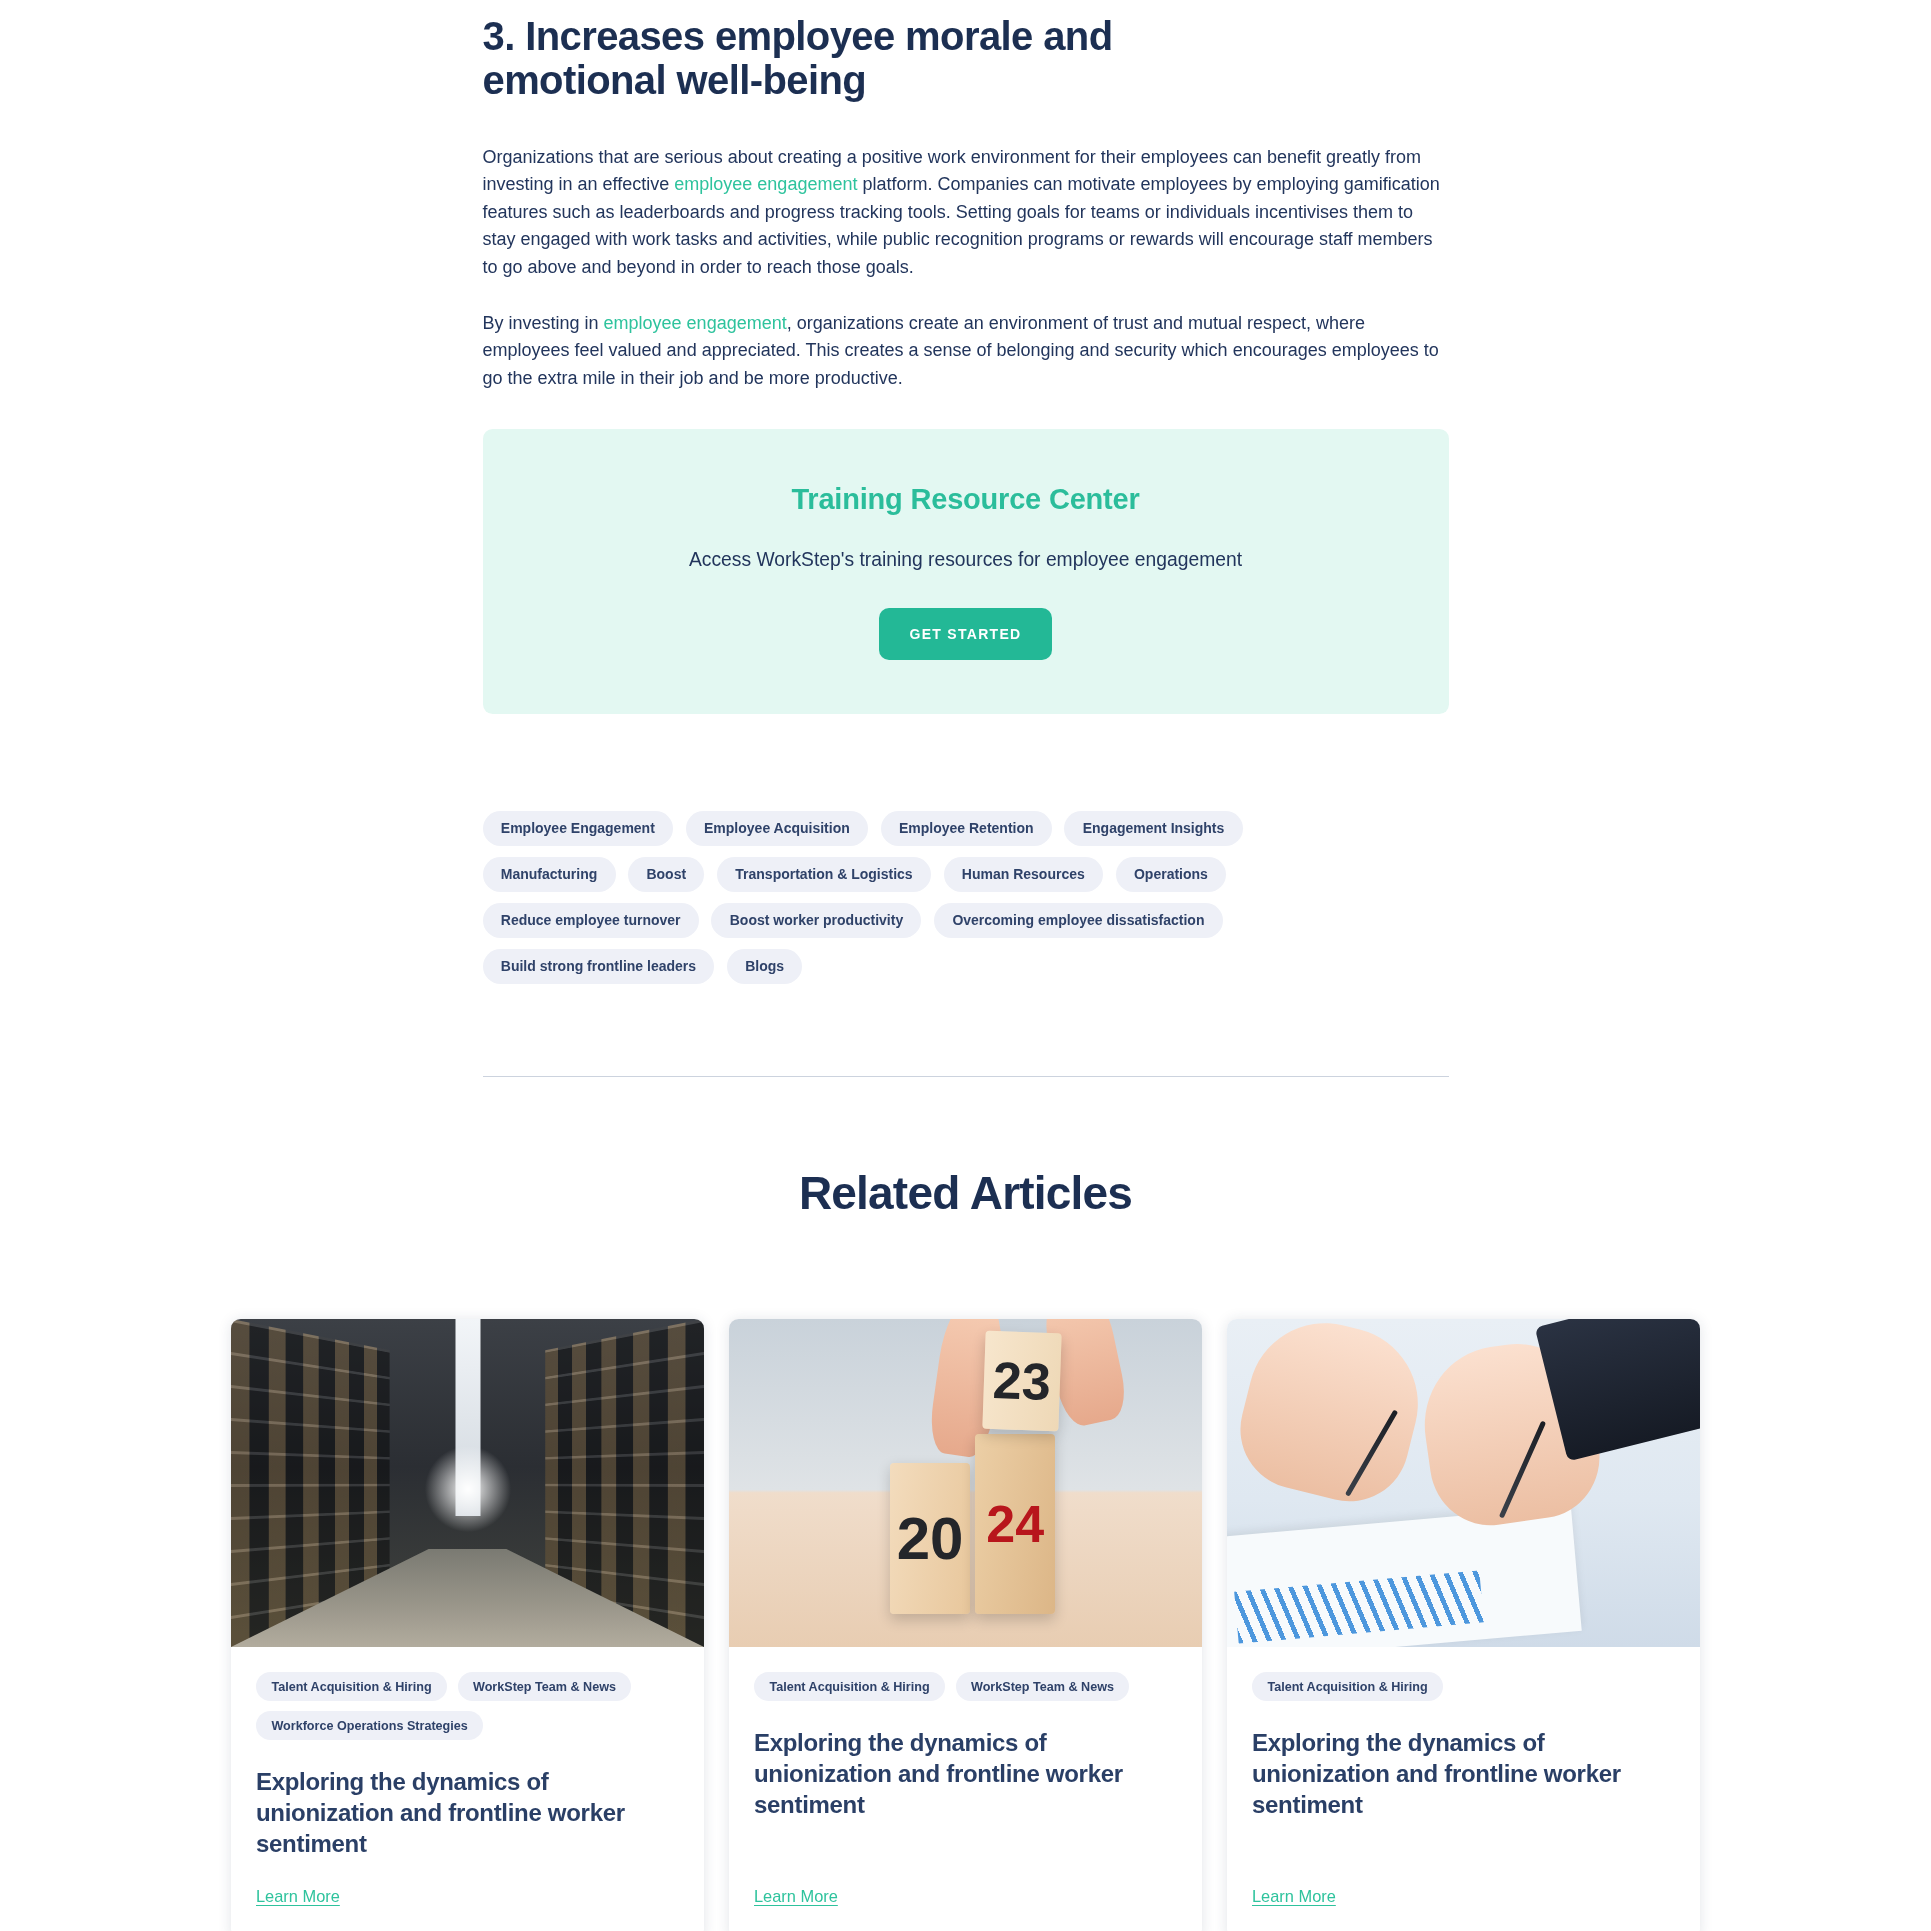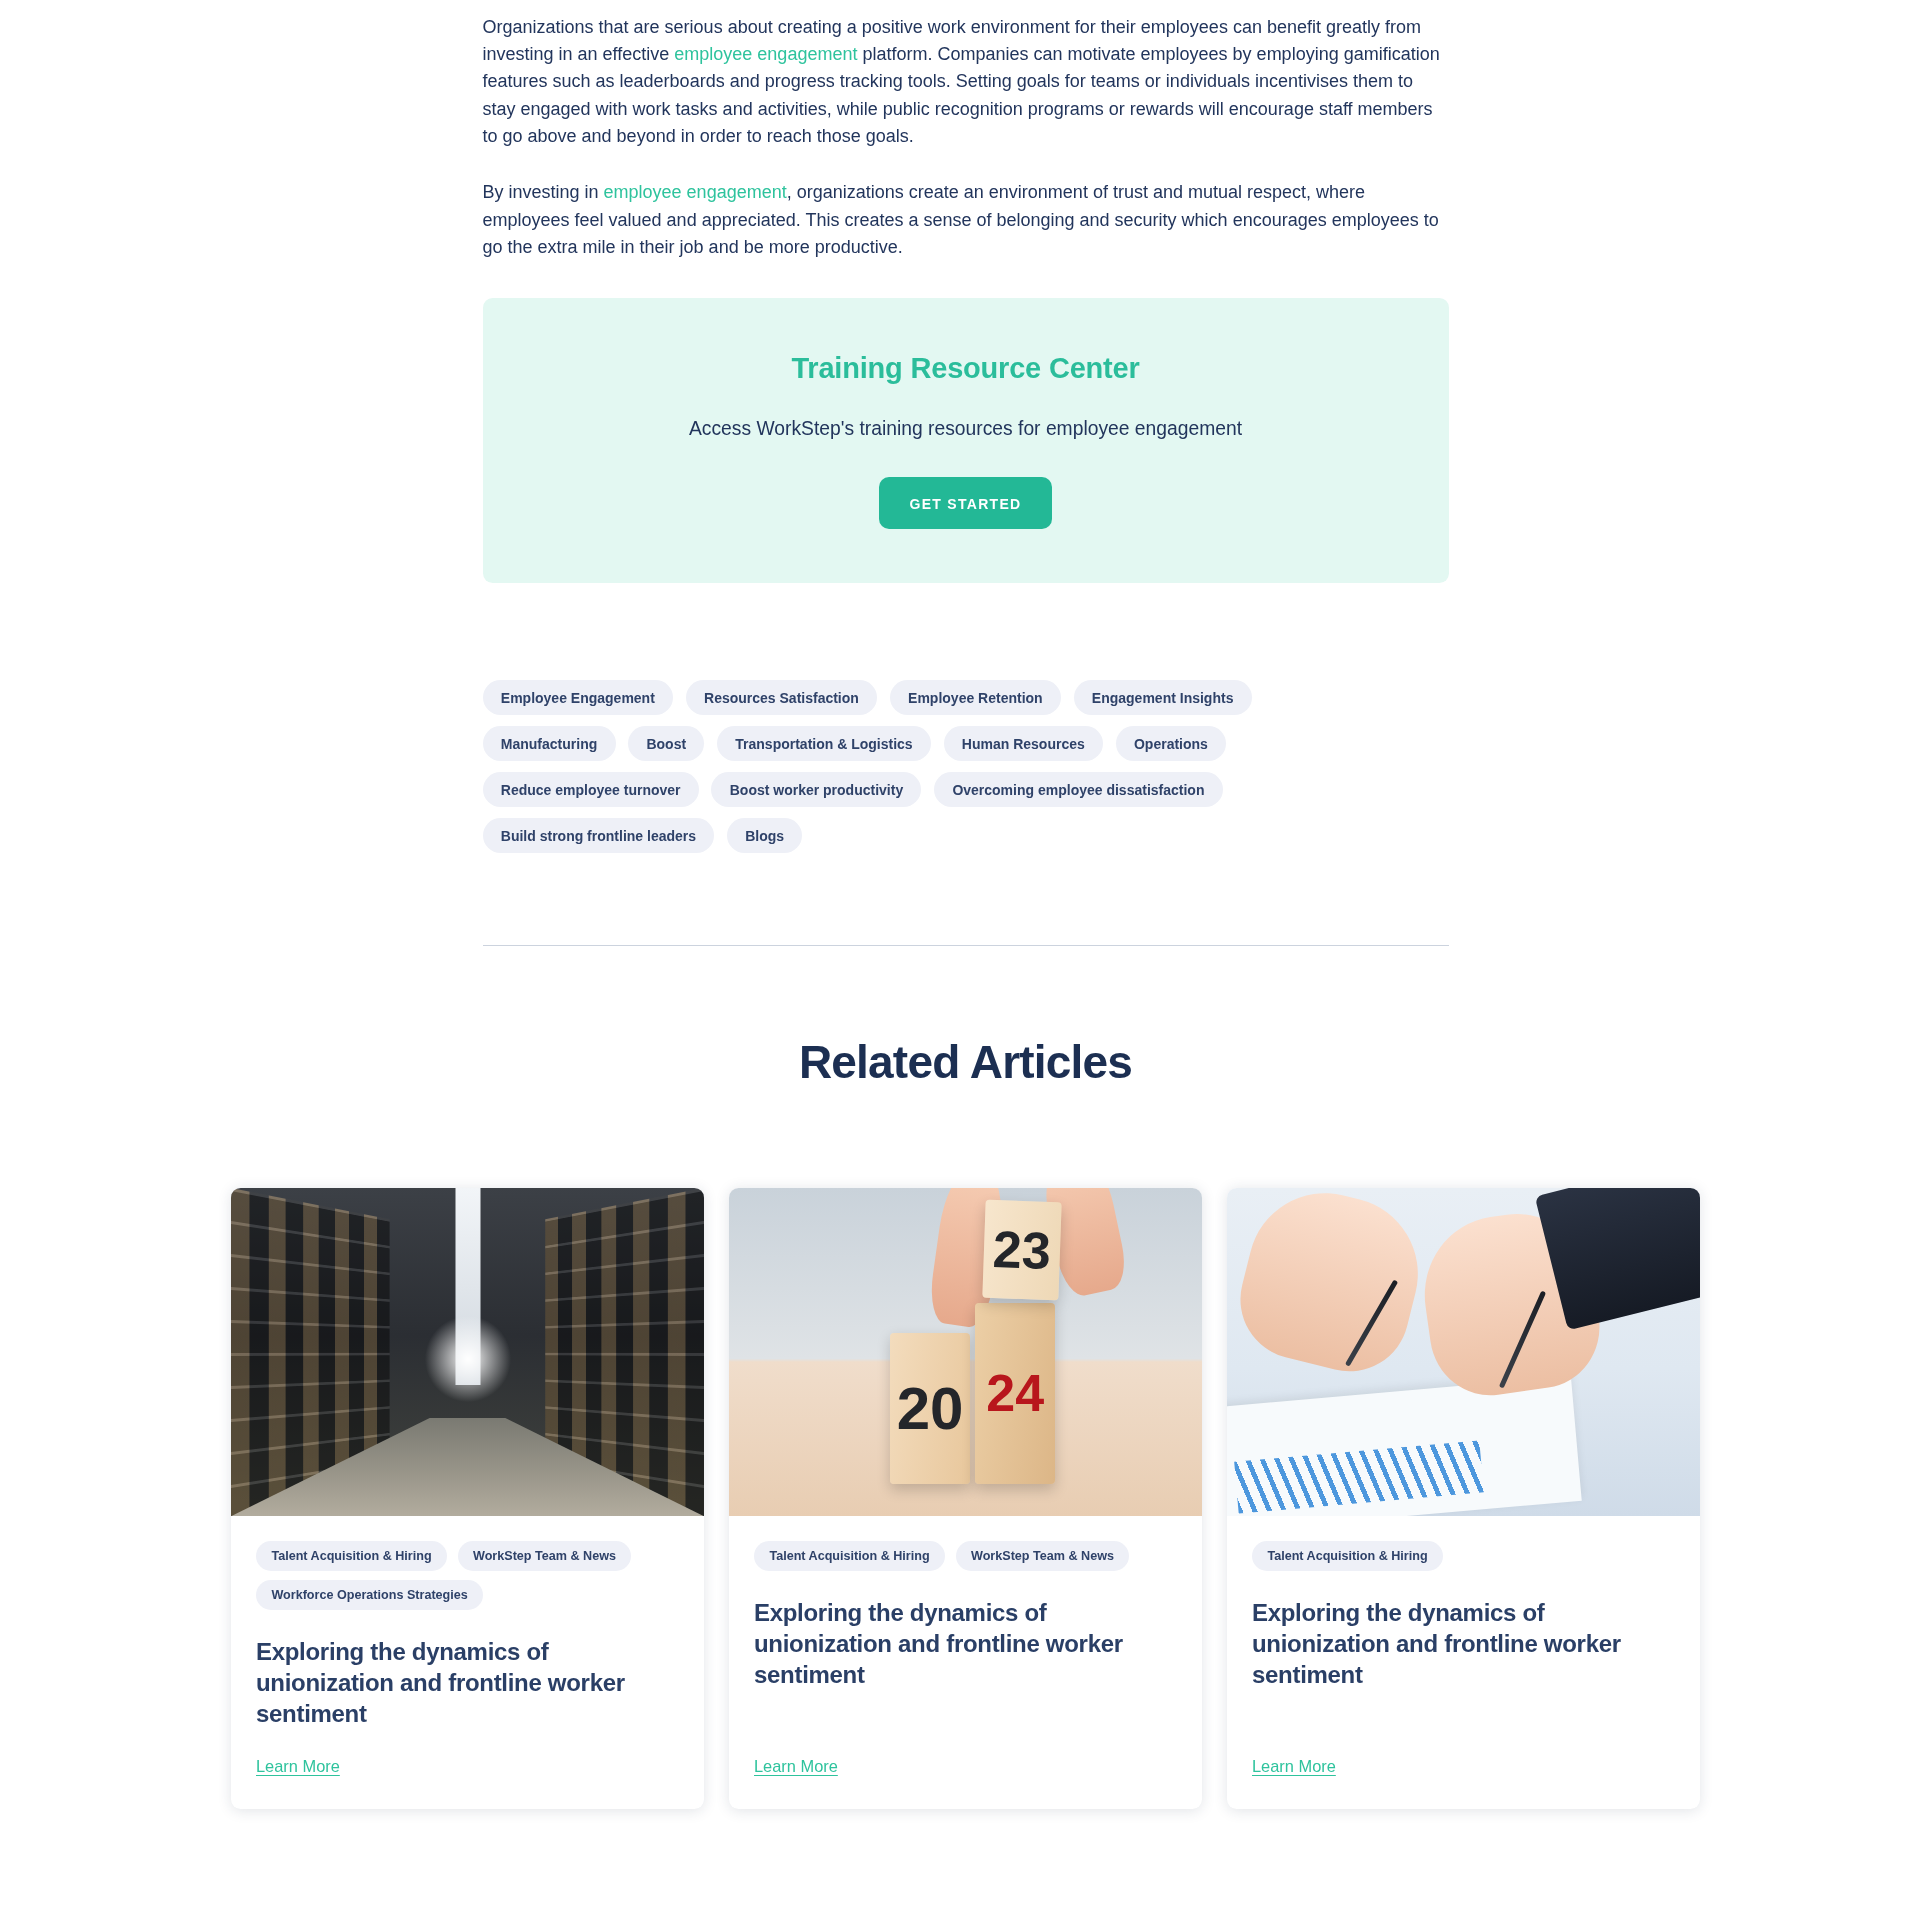--- a/index.html
+++ b/index.html
@@ -250,34 +250,35 @@
   .img-signing .penA { left:30%; top:26%; height:30%; transform:rotate(30deg); }
   .img-signing .penB { left:62%; top:30%; height:32%; transform:rotate(24deg); }
 </style>
 </head>
 <body>
 
 <div class="page">
 
   <div class="article-col">
 
+    <h2 class="section-title">3. Increases employee morale and emotional well-being</h2>
 
     <p class="body-text"><span>Organizations that are serious about creating a positive work environment for their employees can benefit greatly from investing in an effective </span><a class="inline-link" href="#">employee engagement</a><span> platform. Companies can motivate employees by employing gamification features such as leaderboards and progress tracking tools. Setting goals for teams or individuals incentivises them to stay engaged with work tasks and activities, while public recognition programs or rewards will encourage staff members to go above and beyond in order to reach those goals.</span></p>
 
     <p class="body-text"><span>By investing in </span><a class="inline-link" href="#">employee engagement</a><span>, organizations create an environment of trust and mutual respect, where employees feel valued and appreciated. This creates a sense of belonging and security which encourages employees to go the extra mile in their job and be more productive.</span></p>
 
     <div class="cta-card">
       <div class="cta-title">Training Resource Center</div>
       <div class="cta-sub">Access WorkStep's training resources for employee engagement</div>
       <button class="cta-btn">GET STARTED</button>
     </div>
 
     <div class="tag-cloud">
         <span class="tag">Employee Engagement</span>
-        <span class="tag">Resources Satisfaction</span>
+        <span class="tag">Employee Acquisition</span>
         <span class="tag">Employee Retention</span>
         <span class="tag">Engagement Insights</span>
         <span class="tag">Manufacturing</span>
         <span class="tag">Boost</span>
         <span class="tag">Transportation &amp; Logistics</span>
         <span class="tag">Human Resources</span>
         <span class="tag">Operations</span>
         <span class="tag">Reduce employee turnover</span>
         <span class="tag">Boost worker productivity</span>
         <span class="tag">Overcoming employee dissatisfaction</span>

